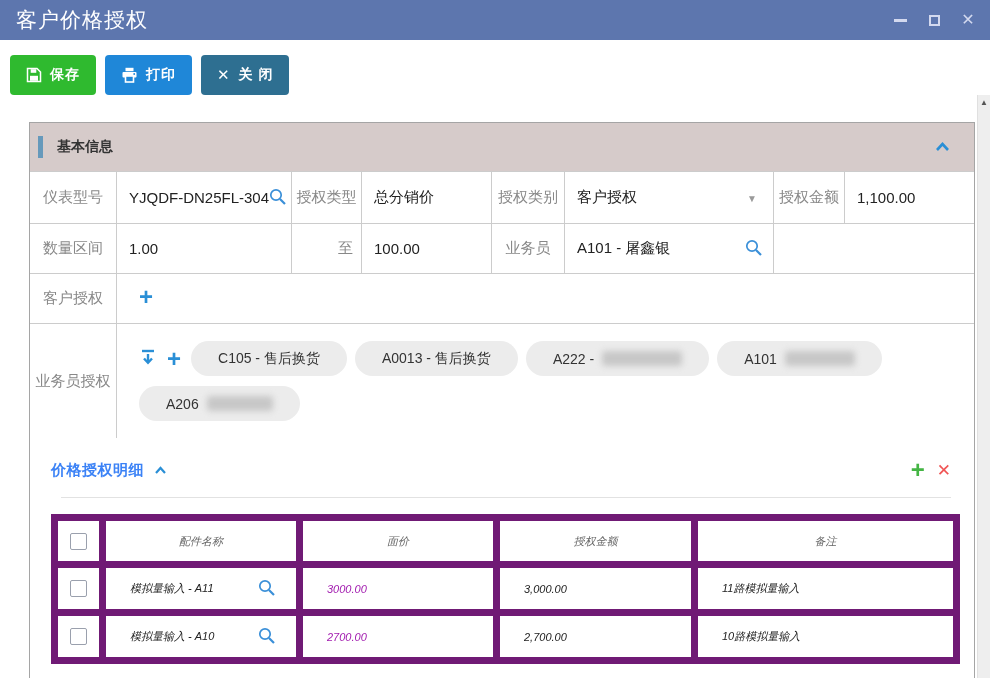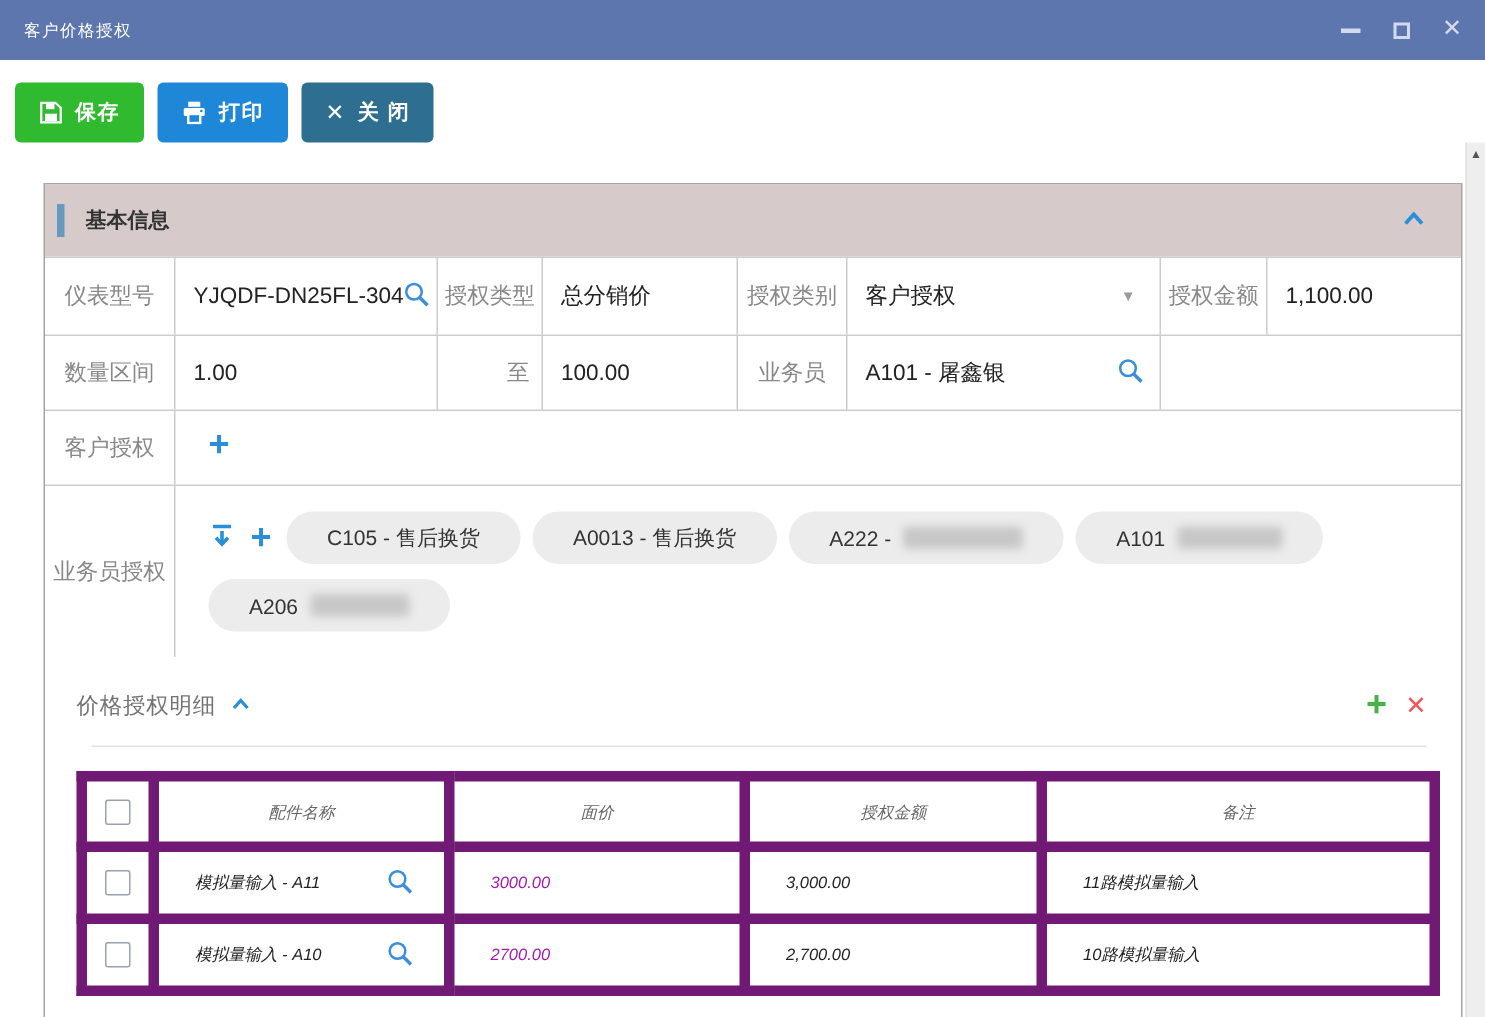--- a/index.html
+++ b/index.html
@@ -2,21 +2,21 @@
 <html><head>
 <meta charset="utf-8">
 <style>
   * { margin:0; padding:0; box-sizing:border-box; }
   html,body { background:#fff; }
   body { font-family:"Liberation Sans","DejaVu Sans",sans-serif; }
   .stage { position:relative; width:990px; height:678px; overflow:hidden; background:#fff; }
 
   
   .titlebar { height:40px; background:#5d76ae; display:flex; align-items:center; padding:0 14px 0 16px; }
-  .titlebar .title { color:#fff; font-size:11px; letter-spacing:1px; }
+  .titlebar .title { color:#fff; font-size:21px; letter-spacing:1px; }
   .win-controls { margin-left:auto; display:flex; align-items:center; gap:18px; }
   .win-btn { color:#d3d9ef; cursor:pointer; display:flex; align-items:center; justify-content:center; width:16px; height:16px; }
   .minbar { width:13px; height:3px; background:#d3d9ef; }
   .maxbox { width:11px; height:11px; border:2px solid #d3d9ef; }
   .win-x { font-size:16px; font-weight:bold; line-height:1; }
 
   
   .toolbar { padding:15px 12px 0 10px; display:flex; gap:9px; }
   .tbtn { display:inline-flex; align-items:center; gap:8px; height:40px; padding:0 16px; border:none;
           border-radius:4px; color:#fff; font-size:14px; font-weight:bold; cursor:pointer; letter-spacing:1px;
@@ -56,21 +56,21 @@
   .tagwrap { padding:12px 10px 12px 22px; display:flex; flex-wrap:wrap; align-items:center; row-gap:10px; column-gap:8px; align-content:center; }
   .tag-tools { display:flex; align-items:center; gap:10px; margin-right:2px; }
   .pill { display:inline-flex; align-items:center; gap:8px; background:#ececec; border-radius:18px; height:35px;
           padding:0 27px; font-size:14px; color:#333; cursor:pointer; white-space:nowrap; }
   .redact { display:inline-block; height:15px; background:#c7c7c7; border-radius:3px; filter:blur(3px); }
   .w80 { width:80px; } .w66 { width:66px; } .w70 { width:70px; }
 
   
   .detail { padding:20px 23px 26px 21px; }
   .detail-head { display:flex; align-items:center; }
-  .detail-title { font-size:15px; font-weight:normal; color:#737373; letter-spacing:0.5px; }
+  .detail-title { font-size:15px; font-weight:bold; color:#3b82f6; letter-spacing:0.5px; }
   .detail-head .chev { margin-left:10px; cursor:pointer; }
   .detail-actions { margin-left:auto; display:flex; align-items:center; gap:12px; }
   .plus-green { color:#44b544; font-size:24px; font-weight:bold; line-height:1; cursor:pointer; }
   .x-red { color:#f05555; font-size:17px; font-weight:bold; line-height:1; cursor:pointer; }
   .divider { border-top:1px solid #e2e2e2; margin:15px 0 16px 10px; }
 
   table.grid { border-collapse:collapse; width:902px; table-layout:fixed; }
   table.grid th, table.grid td { border:7px solid #701a75; font-size:11px; font-weight:normal;font-style:italic; }
   table.grid th { height:47px; color:#666; text-align:center; }
   table.grid td { height:48px; color:#222; }

